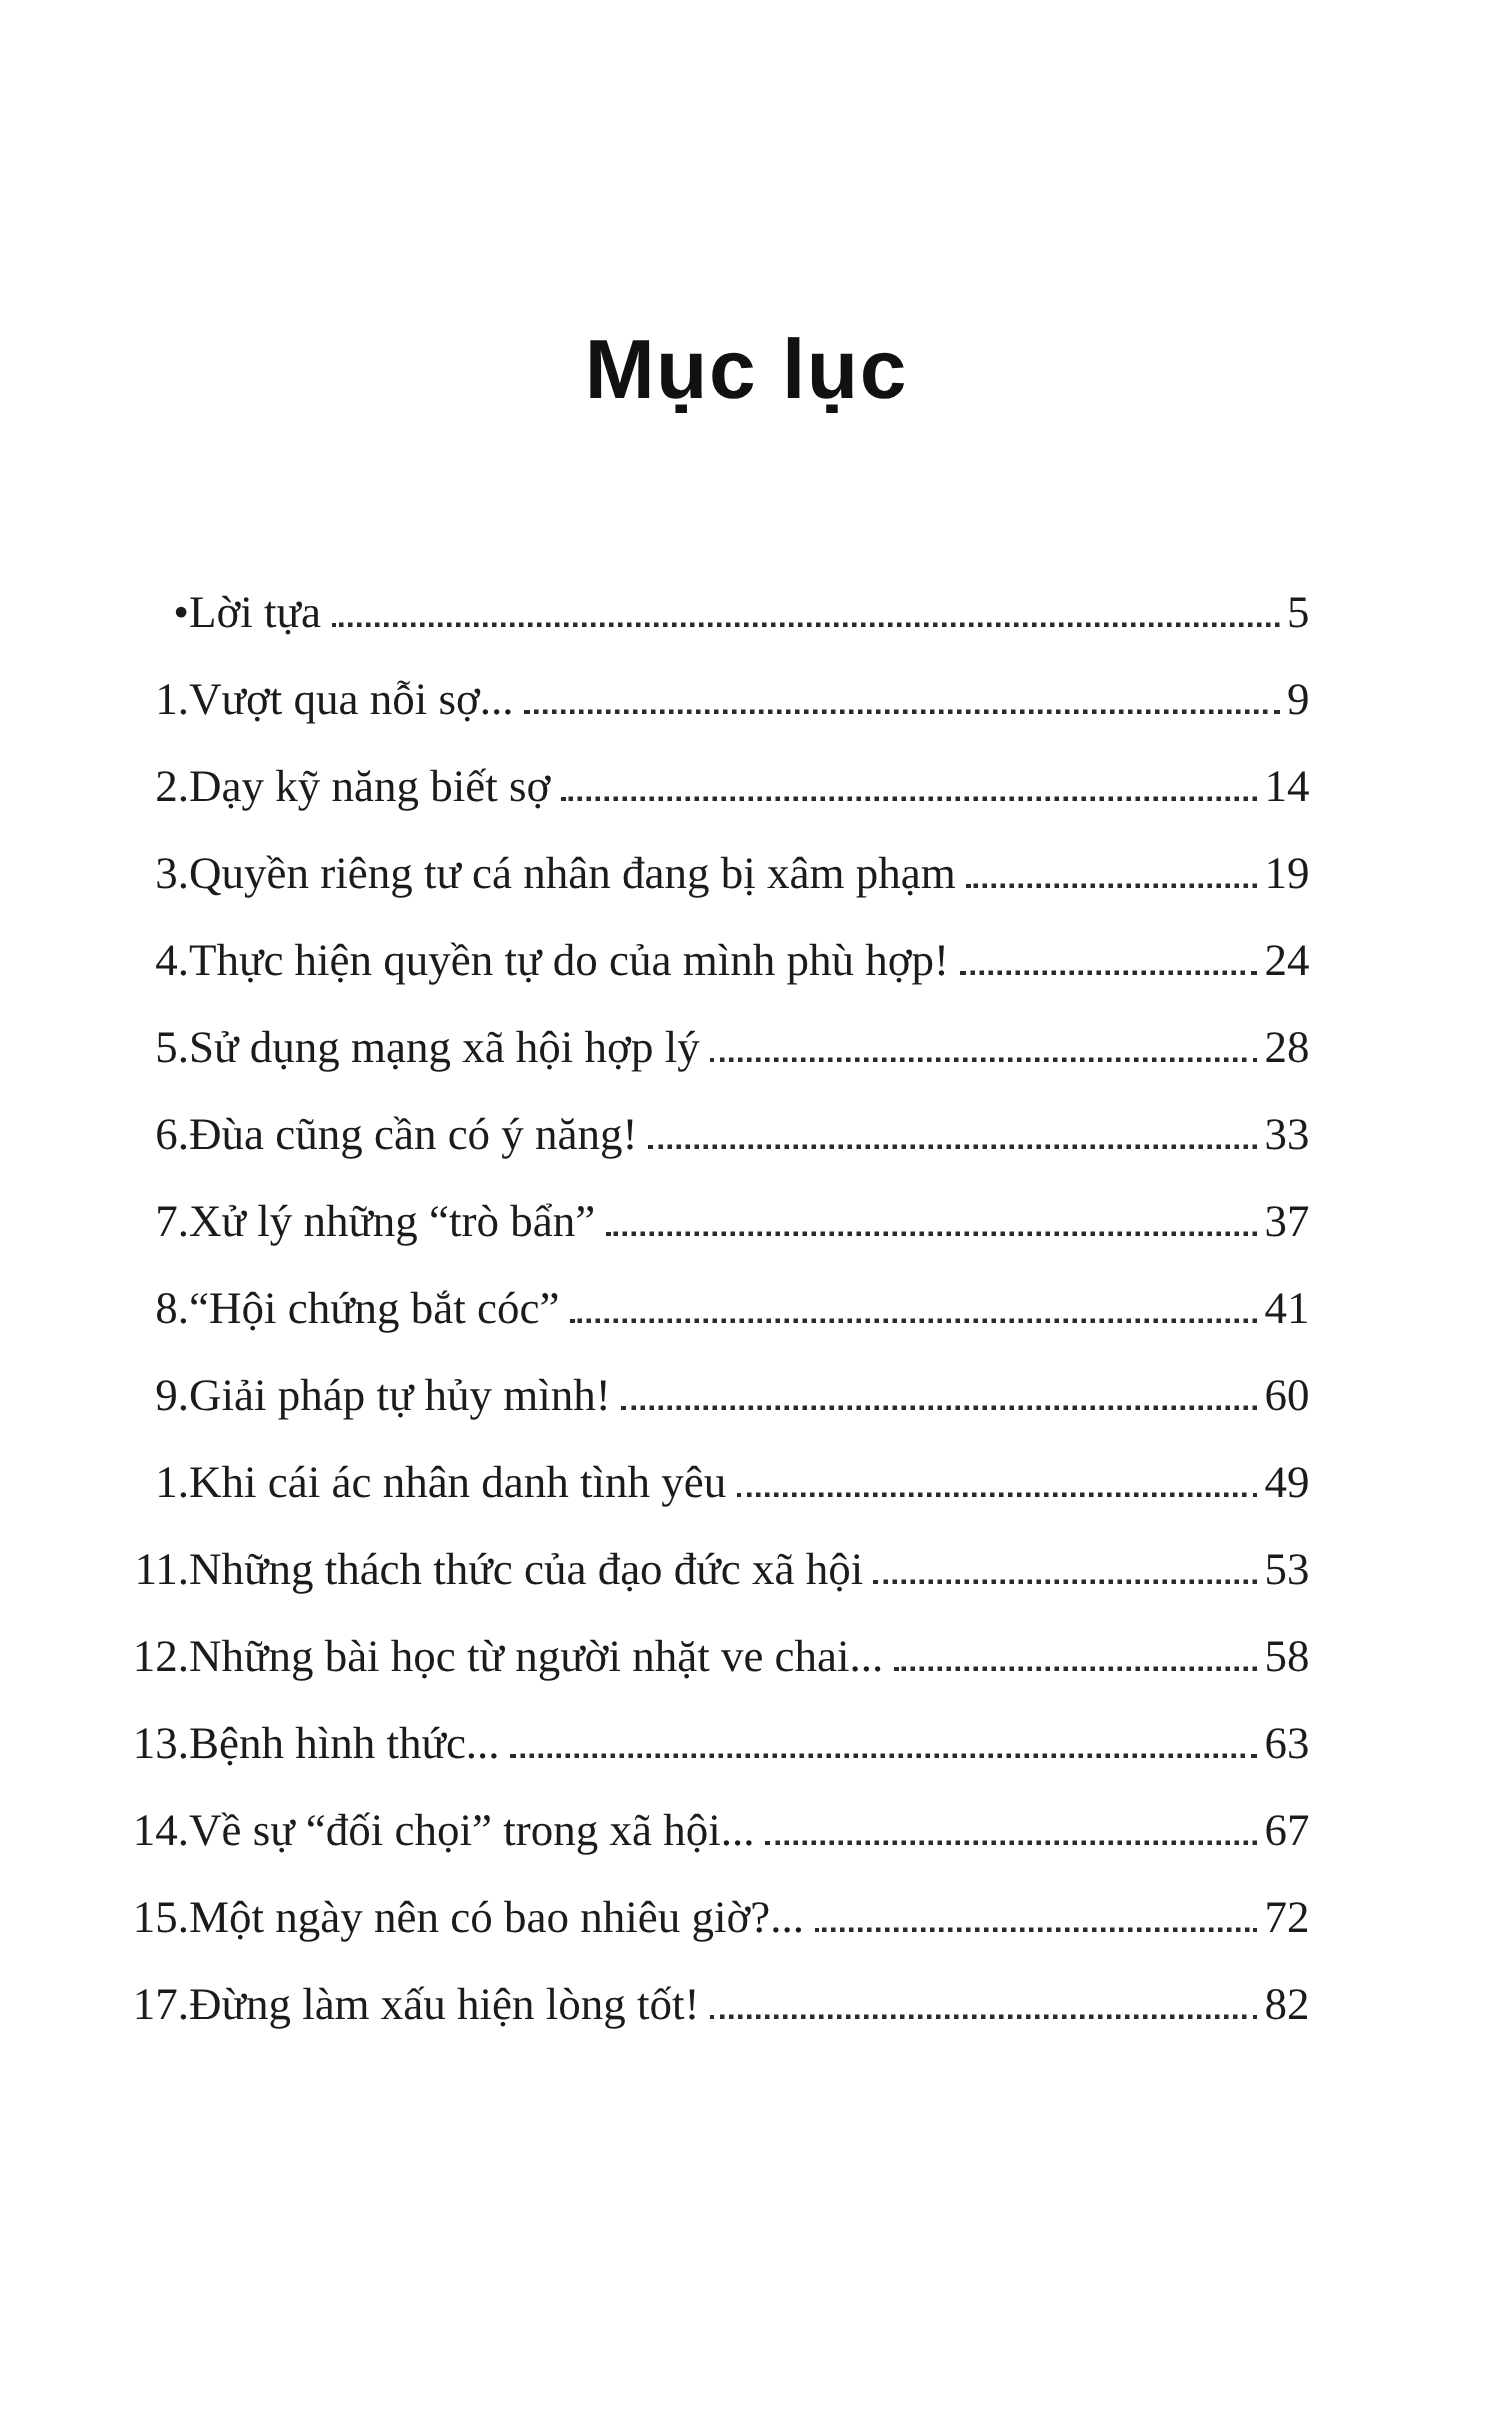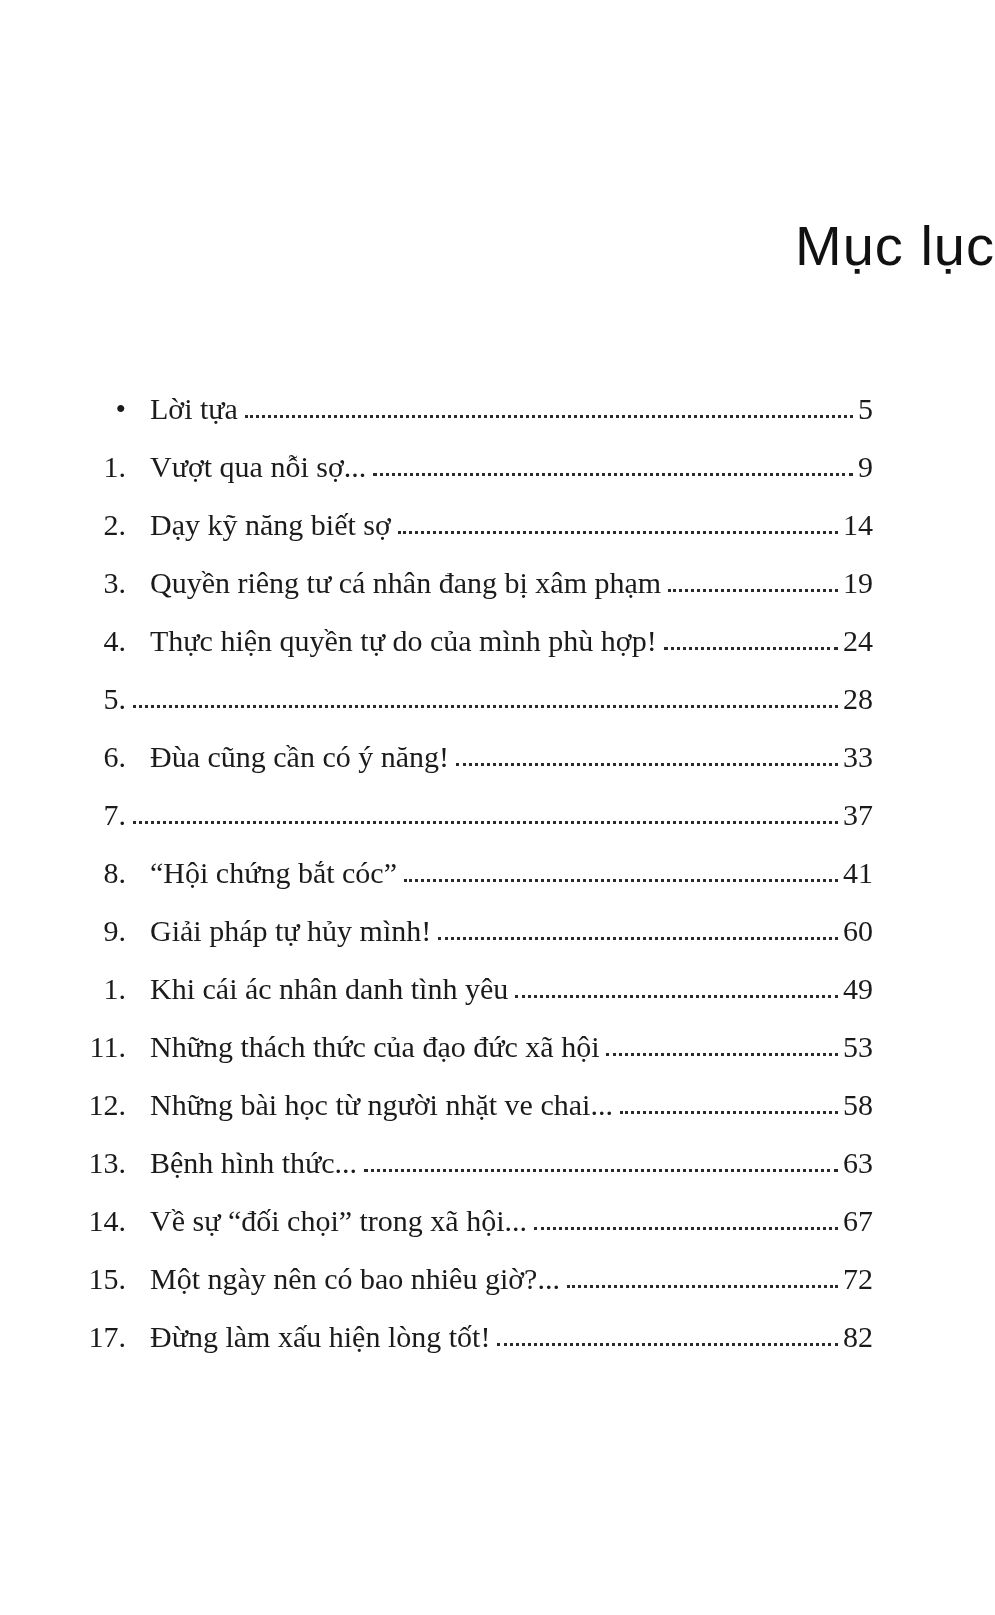--- a/index.html
+++ b/index.html
@@ -12,23 +12,23 @@
   body {
     font-family: "Liberation Serif", serif;
     color: #1b1b1b;
   }
   .page {
     width: 995px;
     height: 1615px;
     padding-top: 218px;
   }
   .book-title {
-    text-align: right;
+    text-align: center;
     font-family: "Liberation Sans", sans-serif;
-    font-weight: 400;
+    font-weight: 700;
     font-size: 56px;
     letter-spacing: 1px;
     color: #111111;
     line-height: 1;
   }
   .toc {
     margin-top: 120px;
     padding-left: 74px;
     padding-right: 122px;
   }
@@ -38,21 +38,20 @@
     font-size: 30px;
     line-height: 30px;
     margin-bottom: 28px;
     color: #1b1b1b;
   }
   .marker {
     flex: 0 0 52px;
     text-align: right;
   }
   .entry-title {
-    margin-left: 24px;
     white-space: nowrap;
   }
   .dots {
     flex: 1 1 auto;
     min-width: 10px;
     height: 24px;
     border-bottom: 3px dotted #2a2a2a;
     margin: 0 5px 0 7px;
   }
   .pagenum {
@@ -92,31 +91,33 @@
         <span class="pagenum">19</span>
       </div>
       <div class="row">
         <span class="marker">4.</span>
         <span class="entry-title">Thực hiện quyền tự do của mình phù hợp!</span>
         <span class="dots"></span>
         <span class="pagenum">24</span>
       </div>
       <div class="row">
         <span class="marker">5.</span>
+        <span class="entry-title">Sử dụng mạng xã hội hợp lý</span>
         <span class="dots"></span>
         <span class="pagenum">28</span>
       </div>
       <div class="row">
         <span class="marker">6.</span>
         <span class="entry-title">Đùa cũng cần có ý năng!</span>
         <span class="dots"></span>
         <span class="pagenum">33</span>
       </div>
       <div class="row">
         <span class="marker">7.</span>
+        <span class="entry-title">Xử lý những “trò bẩn”</span>
         <span class="dots"></span>
         <span class="pagenum">37</span>
       </div>
       <div class="row">
         <span class="marker">8.</span>
         <span class="entry-title">“Hội chứng bắt cóc”</span>
         <span class="dots"></span>
         <span class="pagenum">41</span>
       </div>
       <div class="row">

